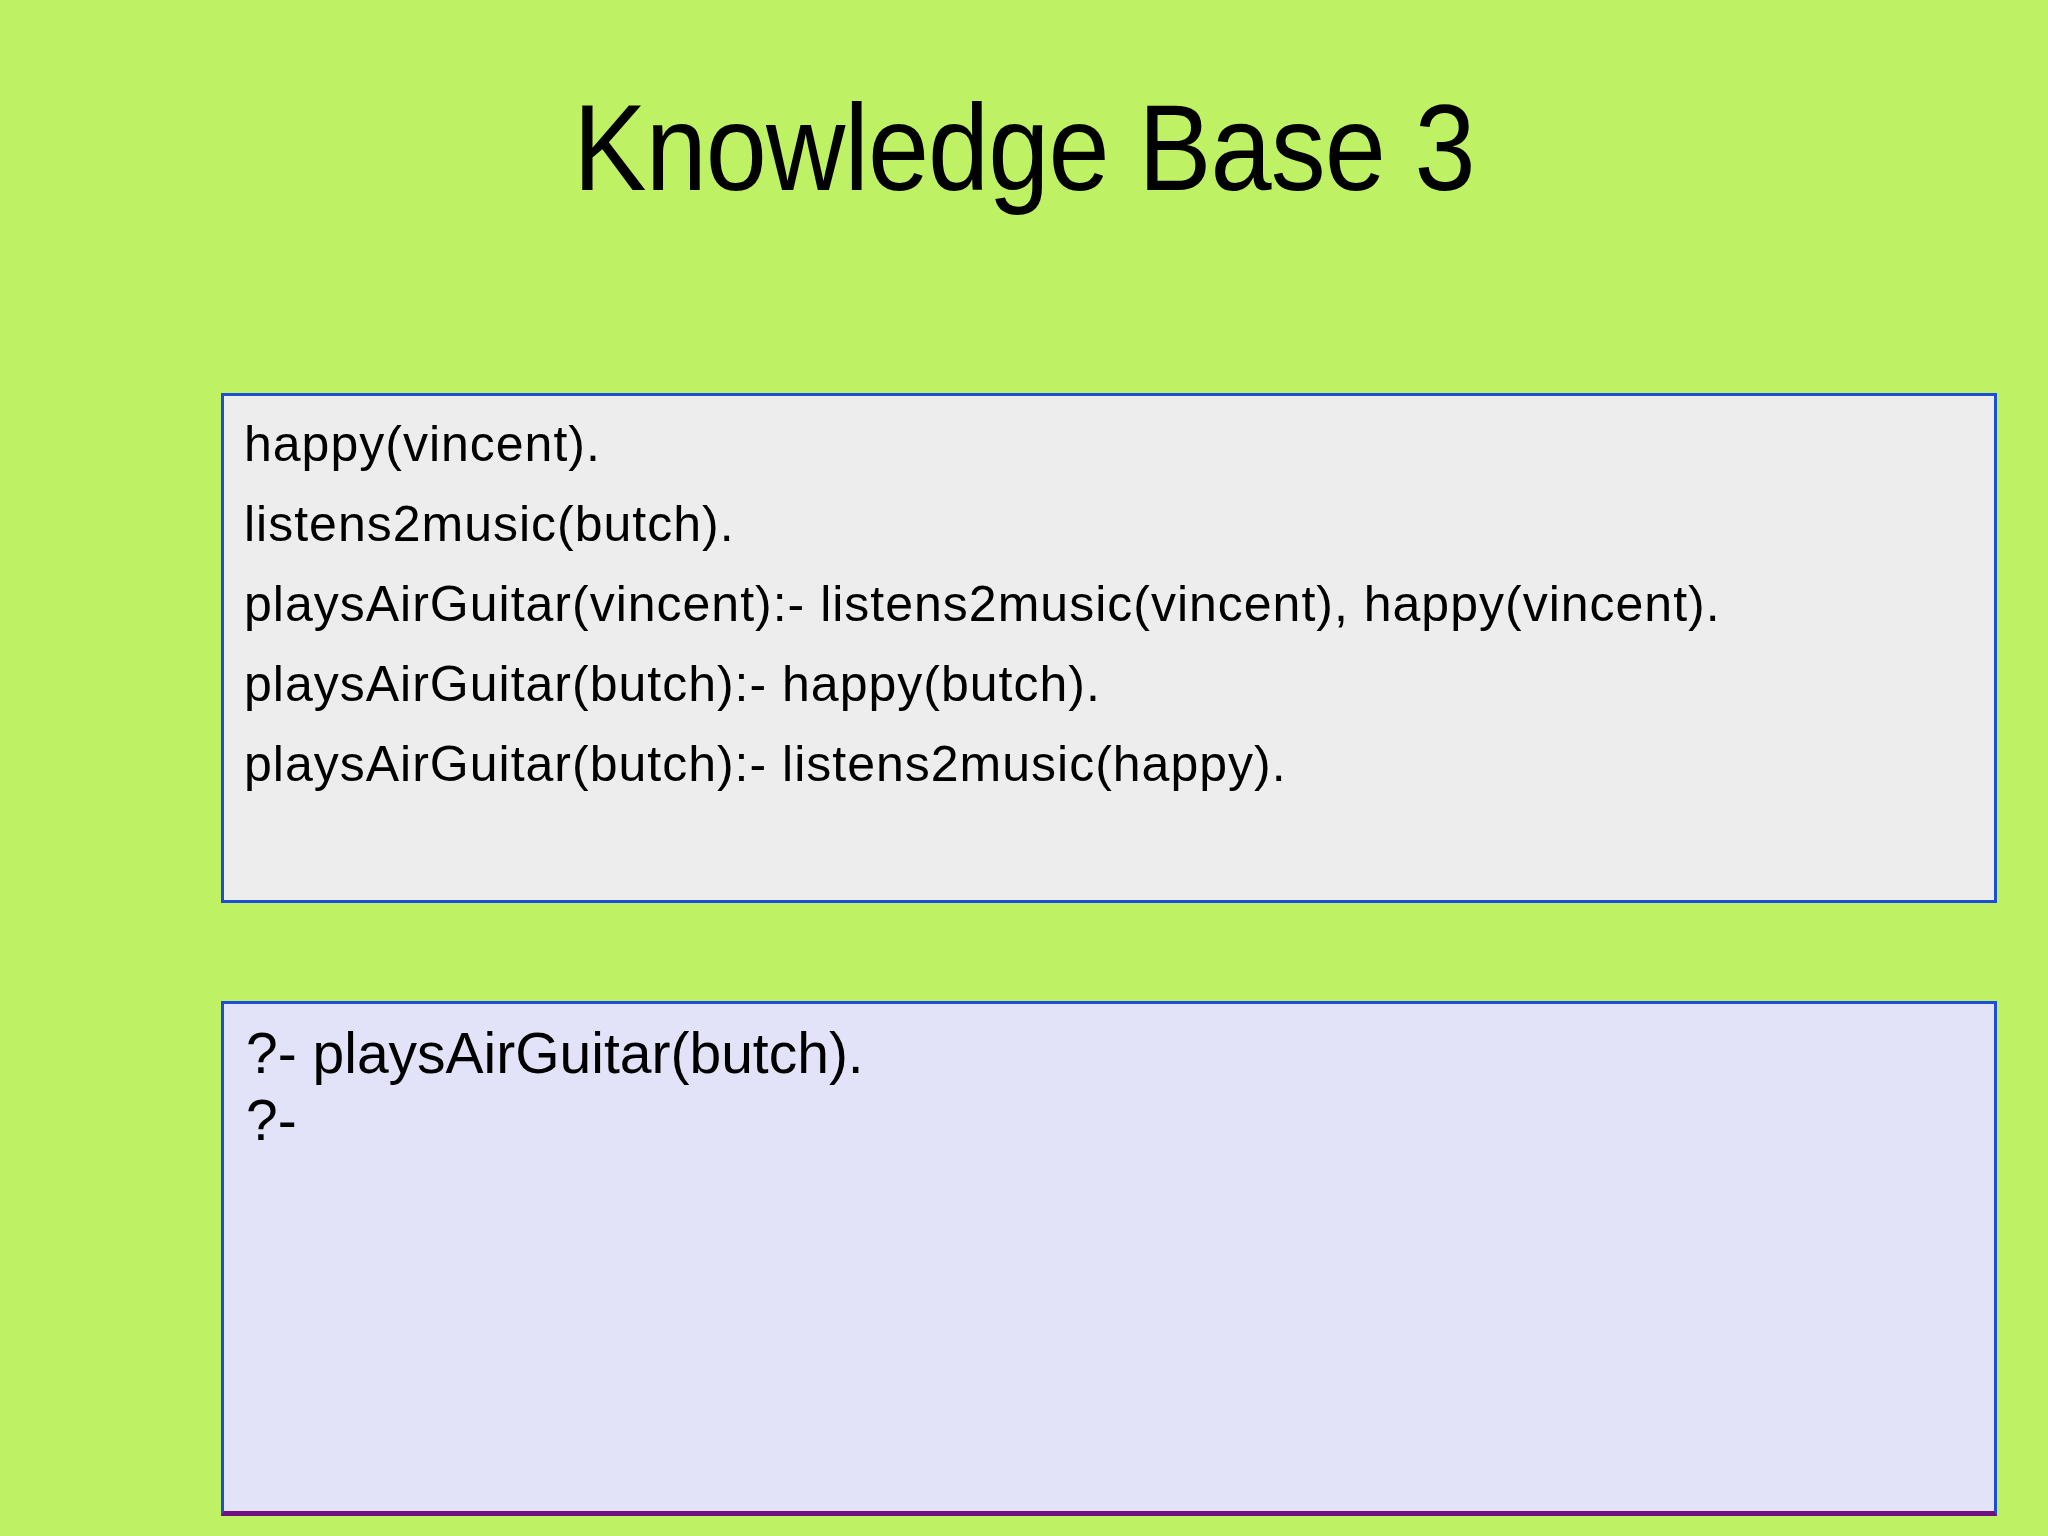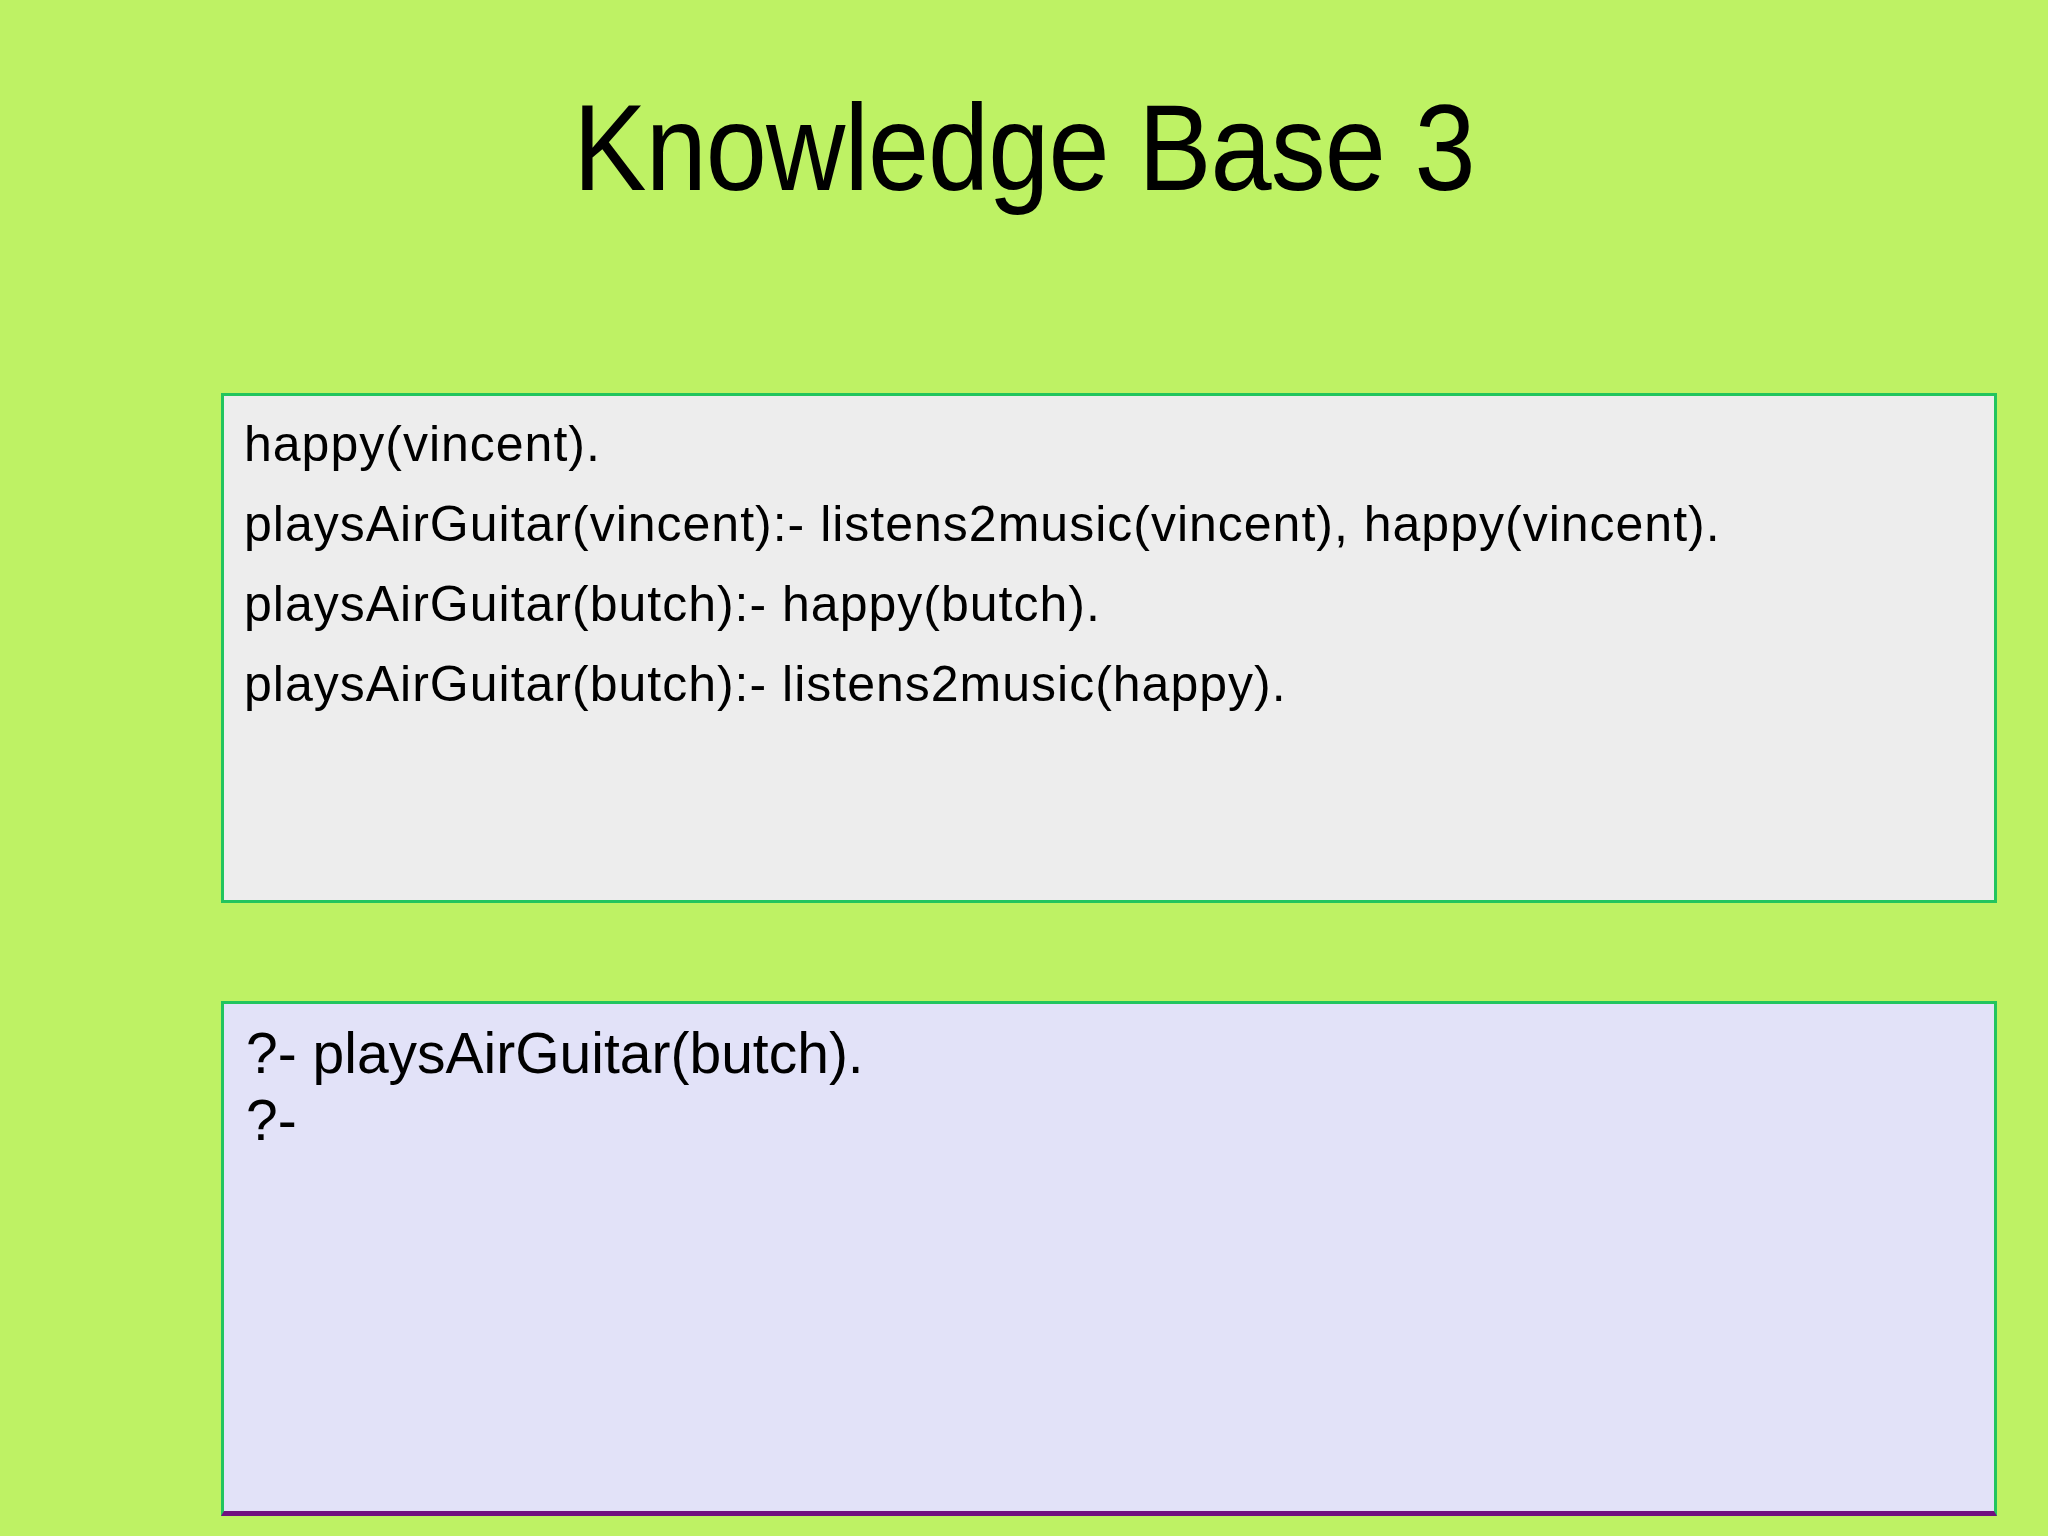--- a/index.html
+++ b/index.html
@@ -28,21 +28,21 @@
     letter-spacing: -1px;
     transform: scaleX(0.9);
     transform-origin: 50% 50%;
     white-space: nowrap;
   }
   .box {
     position: absolute;
     left: 221px;
     width: 1776px;
     box-sizing: border-box;
-    border: 3px solid #22c55e;
+    border: 3px solid #1d4ed8;
   }
   .box-kb {
     top: 393px;
     height: 510px;
     background: #ededed;
     padding: 8px 20px 0 20px;
     font-size: 50px;
     line-height: 80px;
     letter-spacing: 1px;
   }
@@ -62,20 +62,21 @@
 </style>
 </head>
 <body>
 
 <main class="slide">
 
   <h1 class="title">Knowledge Base 3</h1>
 
   <section class="box box-kb">
     <div class="code-line">happy(vincent).</div>
+    <div class="code-line">listens2music(butch).</div>
     <div class="code-line">playsAirGuitar(vincent):- listens2music(vincent), happy(vincent).</div>
     <div class="code-line">playsAirGuitar(butch):- happy(butch).</div>
     <div class="code-line">playsAirGuitar(butch):- listens2music(happy).</div>
   </section>
 
   <section class="box box-query">
     <div class="code-line">?- playsAirGuitar(butch).</div>
     <div class="code-line">?-</div>
   </section>
 

